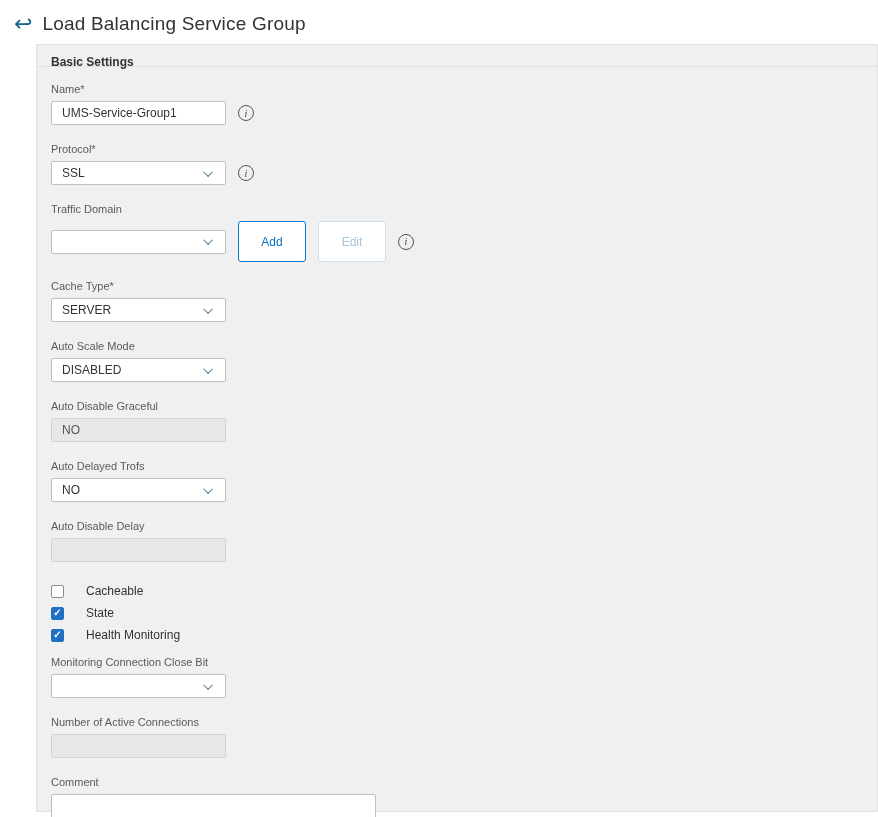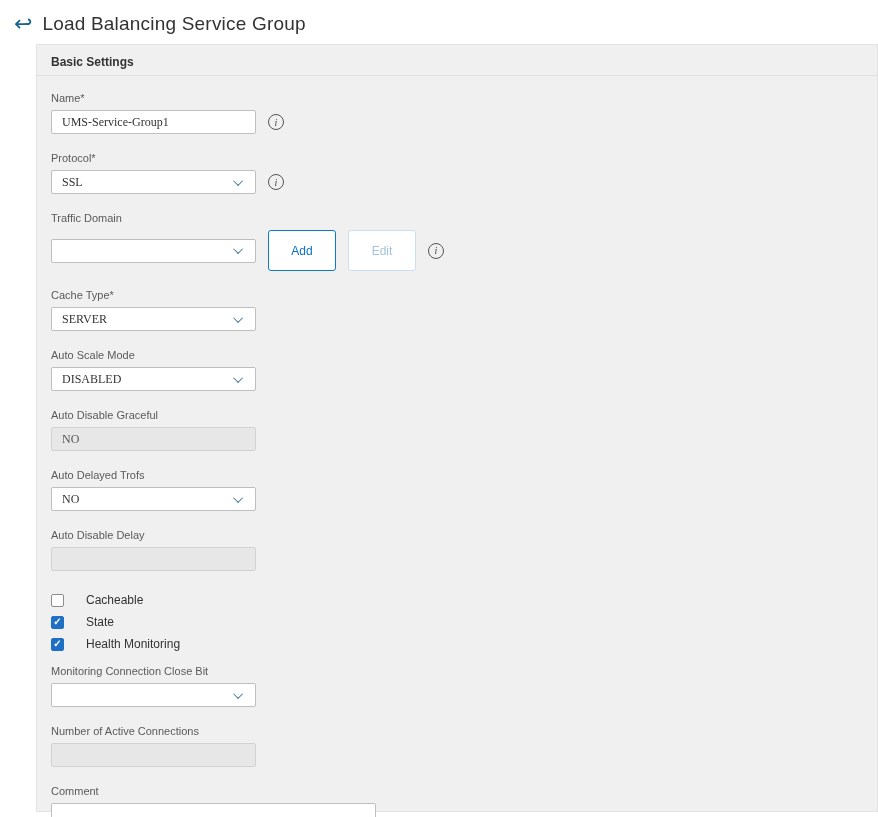--- a/index.html
+++ b/index.html
@@ -7,34 +7,34 @@
               font-family:"Liberation Sans", sans-serif; }
 
   
   .page-header { display:flex; align-items:center; gap:10px; padding:13px 0 8px 14px; }
   .back-icon { color:#15648f; font-size:22px; line-height:1; cursor:pointer; }
   .page-title { font-size:19px; color:#333333; font-weight:400; letter-spacing:.2px; }
 
   
   .panel { position:absolute; left:36px; top:44px; right:0; bottom:5px;
            background:#f0f0f0; border:1px solid #e3e3e3; }
-  .panel-header { height:31px; line-height:34px; padding-left:14px;
+  .panel-header { height:22px; line-height:34px; padding-left:14px;
                   font-size:12px; font-weight:bold; color:#333;
                   border-bottom:1px solid #e0e0e0; }
   .panel-body { padding:16px 14px 18px 14px; }
 
   
   .field { margin-bottom:18px; }
   .field-label { display:block; font-size:11px; color:#5a5a5a; margin-bottom:6px; }
   .row { display:flex; align-items:center; gap:12px; }
 
   .text-input, .fake-select, .disabled-input {
-    width:205px; height:24px; border:1px solid #bfbfbf; border-radius:2px;
+    width:175px; height:24px; border:1px solid #bfbfbf; border-radius:2px;
     background:#ffffff; font-size:12px; color:#333; padding:0 10px;
-    font-family:Liberation Serif, serif;
+    font-family:Liberation Sans, sans-serif;
   }
   .text-input { line-height:22px; }
   .disabled-input { background:#e7e7e7; border-color:#d2d2d2; color:#555;
                     line-height:22px; }
 
   .fake-select { display:flex; align-items:center; justify-content:space-between;
                  cursor:pointer; }
   .chev { width:7px; height:7px; border-left:1.5px solid #4d7a99;
           border-bottom:1.5px solid #4d7a99; transform:rotate(-45deg) translateY(-2px);
           flex:none; margin-right:2px; }

